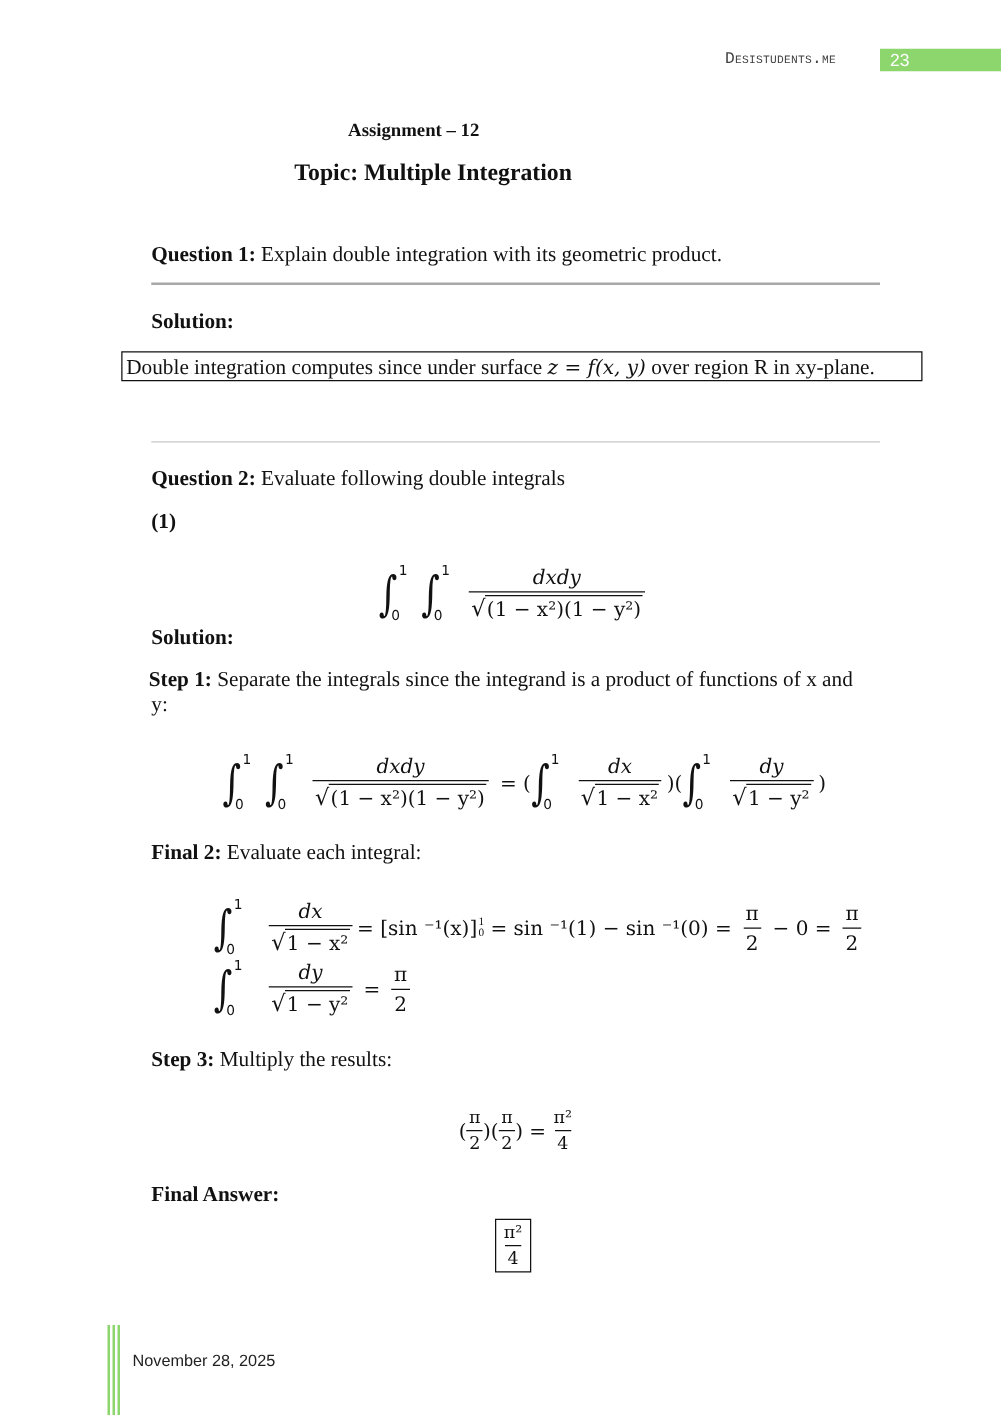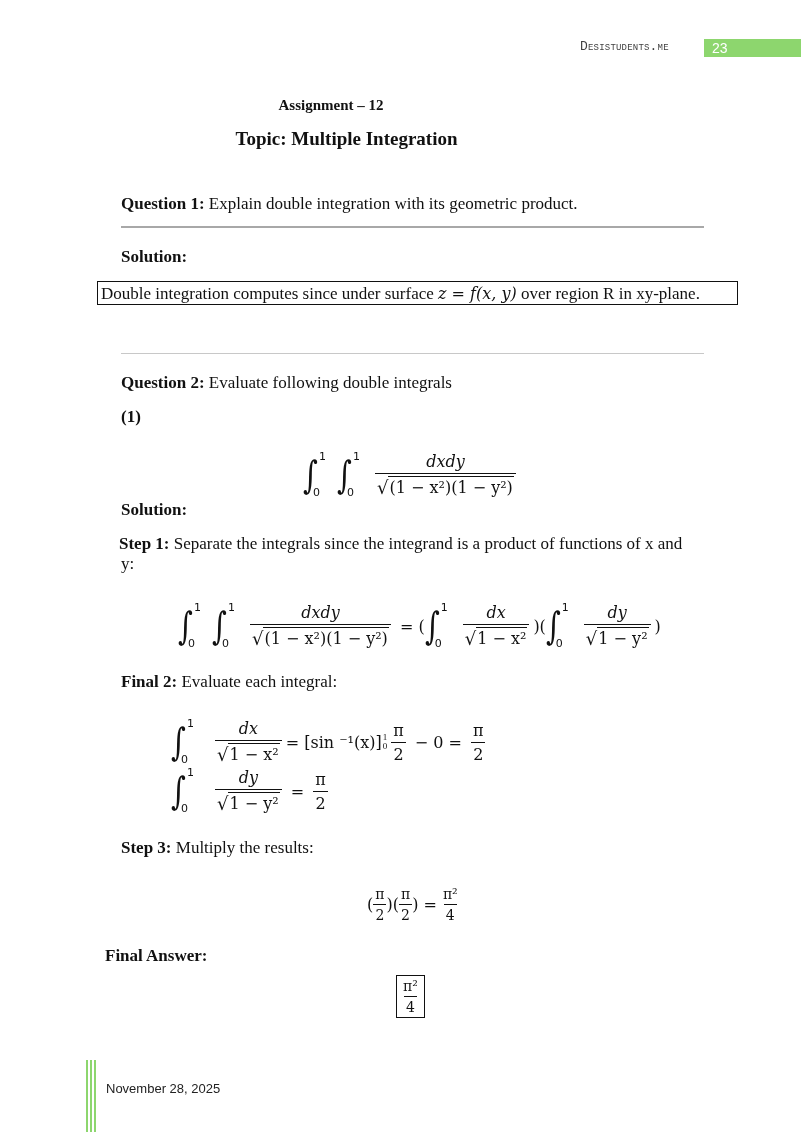--- a/index.html
+++ b/index.html
@@ -162,20 +162,21 @@
     <span class="den"><span class="sqrt">
           <span class="rad">√</span>
           <span class="under mu">1 − x²</span>
         </span></span>
   </span>
   <span class="mu">= [sin ⁻¹(x)]</span>
   <span style="display:inline-flex; flex-direction:column; font-size:9px; line-height:9px; margin-left:1px;">
       <span>1</span>
       <span>0</span>
     </span>
+  <span class="mu" style="white-space:pre;"> = sin ⁻¹(1) − sin ⁻¹(0) = </span>
   <span class="frac">
       <span class="num mu">π</span>
       <span class="den mu">2</span>
     </span>
   <span class="mu" style="white-space:pre;"> − 0 = </span>
   <span class="frac">
       <span class="num mu">π</span>
       <span class="den mu">2</span>
     </span>
 </div>
@@ -216,21 +217,21 @@
       <span class="num mu">π</span>
       <span class="den mu">2</span>
     </span>
   <span class="mu">) = </span>
   <span class="frac small-frac">
       <span class="num mu">π²</span>
       <span class="den mu">4</span>
     </span>
 </div>
 
-<div class="abs txt" style="left:105px; top:946px;"><b>Final Answer:</b></div>
+<div class="abs txt" style="left:121px; top:946px;"><b>Final Answer:</b></div>
 
 <div class="abs" style="left:396px; top:975px;">
   <span class="final-box eq">
     <span class="frac small-frac" style="margin:0;">
         <span class="num mu">π²</span>
         <span class="den mu">4</span>
       </span>
   </span>
 </div>
 

